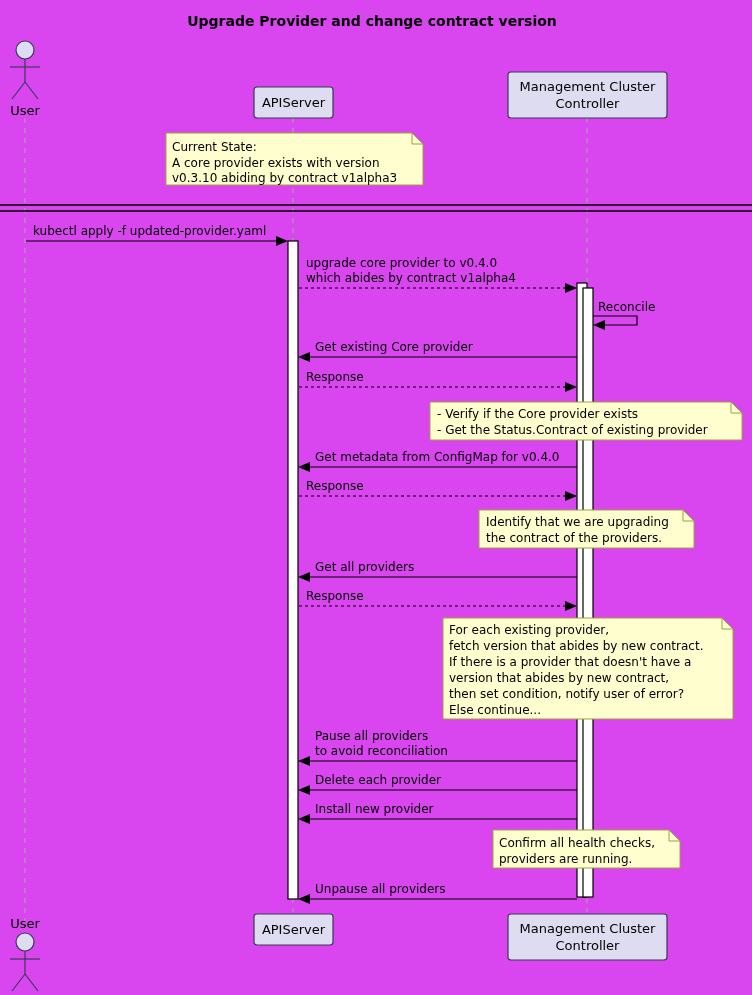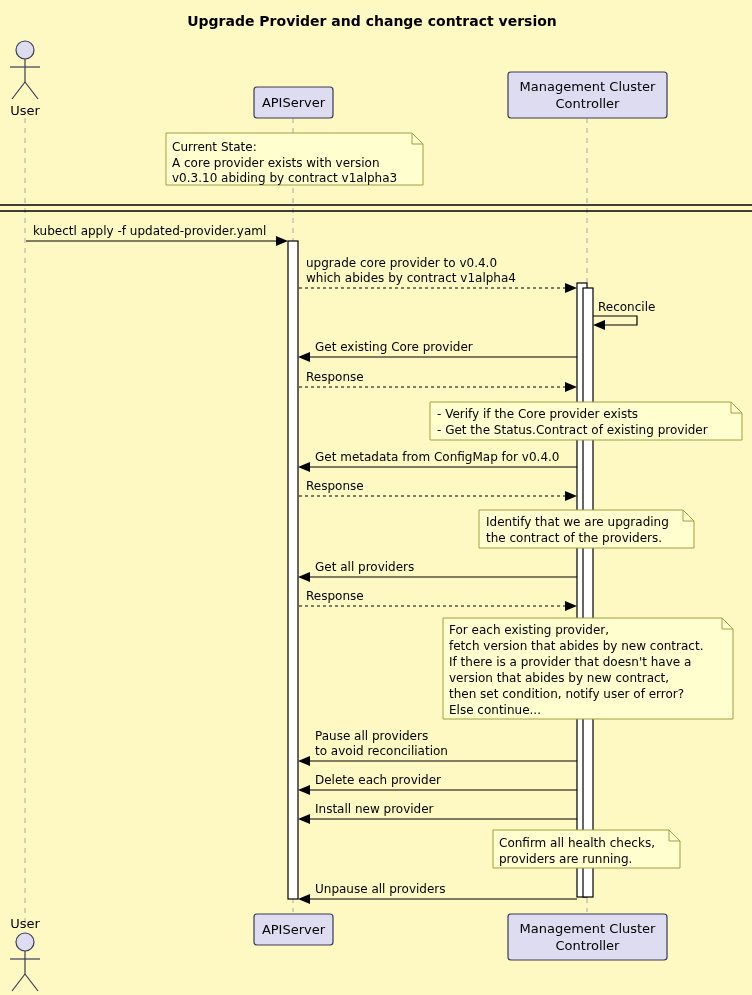--- a/index.html
+++ b/index.html
@@ -4,21 +4,21 @@
 <style>
   html, body {
     margin: 0;
     padding: 0;
     background: #FFFFFF;
   }
   #diagram-root {
     position: relative;
     width: 752px;
     height: 995px;
-    background: #fef9c3;
+    background: #d946ef;
     font-family: "DejaVu Sans", sans-serif;
     overflow: hidden;
   }
   svg.diagram-canvas {
     display: block;
     width: 752px;
     height: 995px;
   }
   text {
     font-family: "DejaVu Sans", sans-serif;

